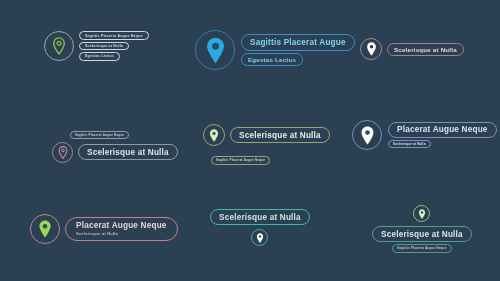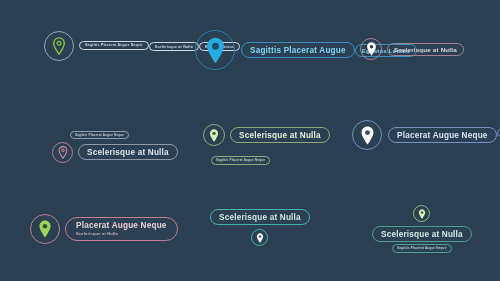--- a/index.html
+++ b/index.html
@@ -41,21 +41,21 @@
     display: flex;
     align-items: center;
     justify-content: center;
     background: transparent;
   }
   .pin-badge svg { display: block; }
 
   
   .labels {
     display: flex;
-    flex-direction: row;
+    flex-direction: column;
     justify-content: center;
   }
   .labels.right { align-items: flex-start; }
 
   .pill {
     box-sizing: border-box;
     border-style: solid;
     border-width: 1px;
     border-radius: 999px;
     white-space: nowrap;

